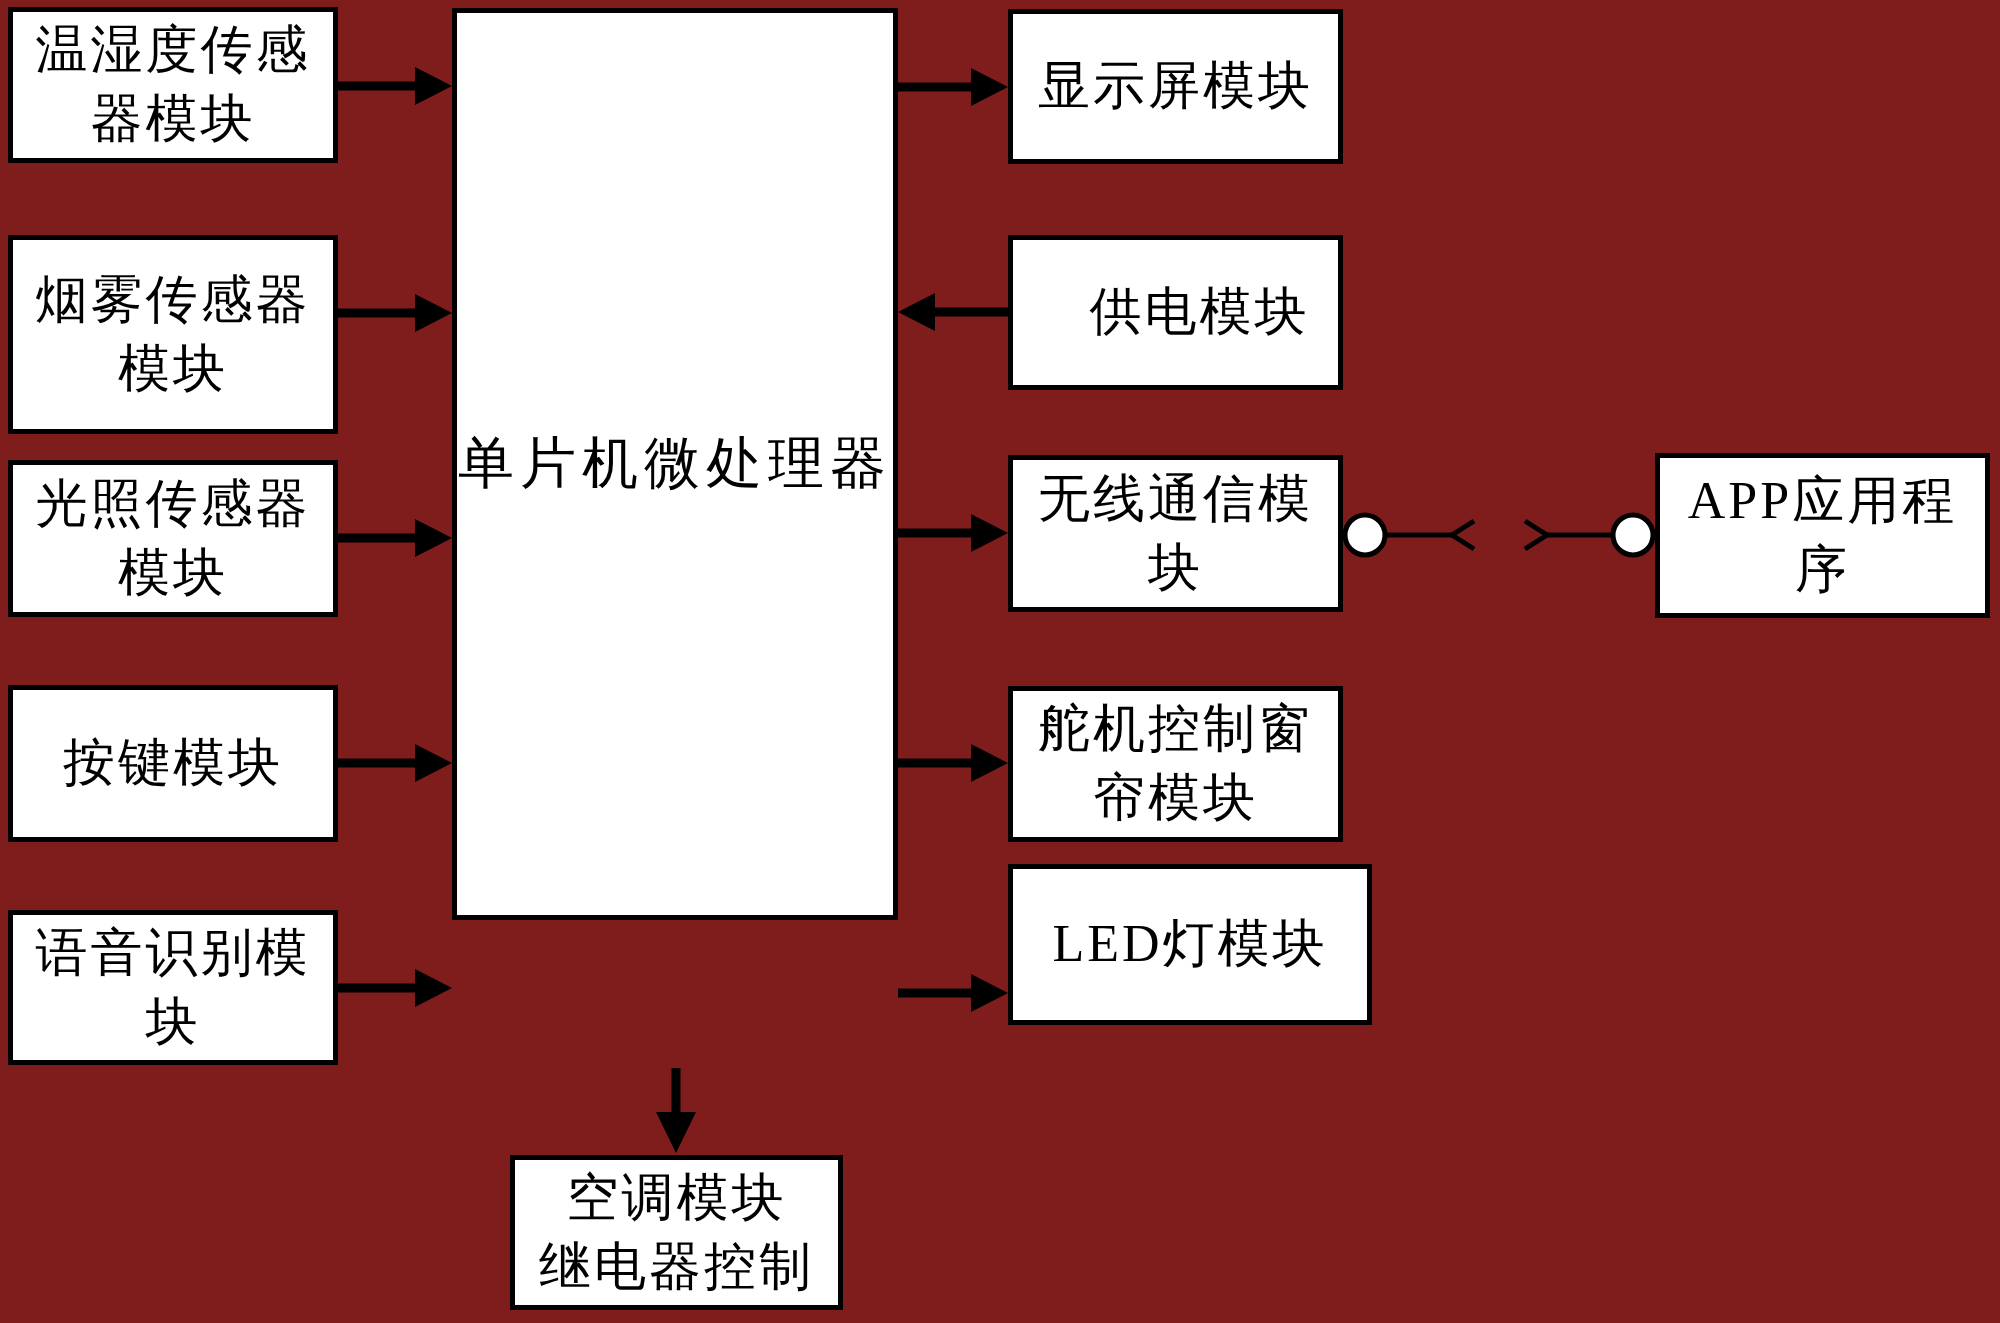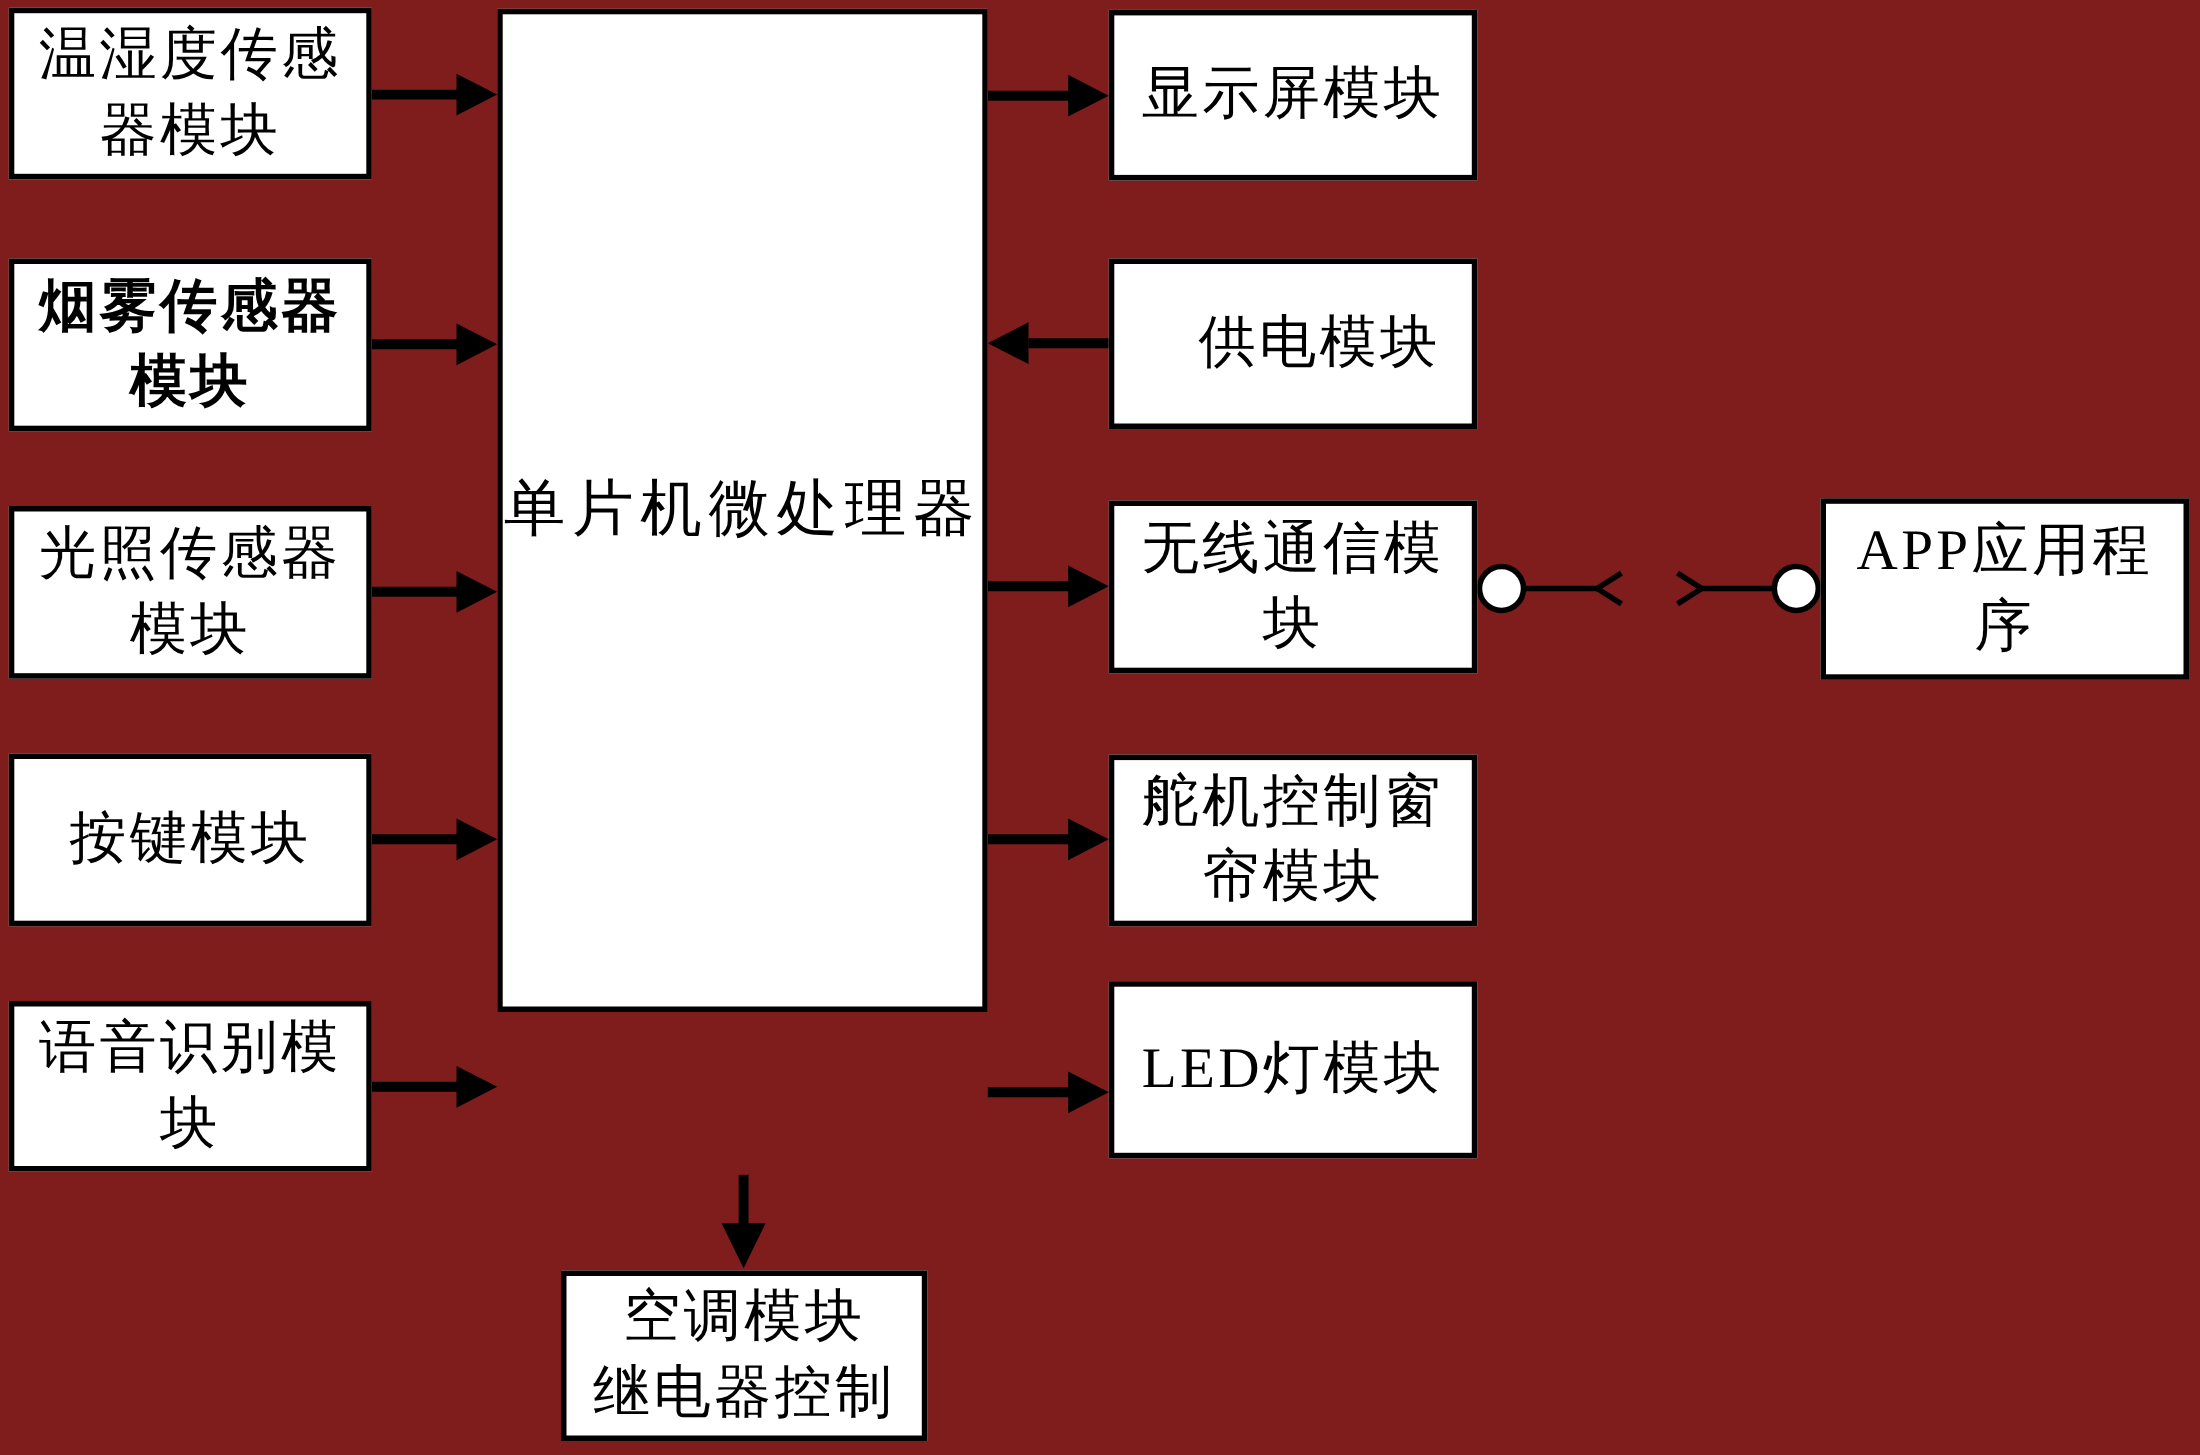--- a/index.html
+++ b/index.html
@@ -107,21 +107,21 @@
       <line x1="1547" y1="535" x2="1614" y2="535" stroke="#000" stroke-width="5"></line>
       <circle cx="1633" cy="535" r="20" fill="#ffffff" stroke="#000" stroke-width="5"></circle>
     </g>
   </svg>
 
   <div class="box" style="left:8px; top:7px; width:330px; height:156px;">
     <span class="line">温湿度传感</span>
     <span class="line">器模块</span>
   </div>
 
-  <div class="box" style="left:8px; top:235px; width:330px; height:157px;font-weight:bold;">
+  <div class="box" style="left:8px; top:235px; width:330px; height:199px;">
     <span class="line">烟雾传感器</span>
     <span class="line">模块</span>
   </div>
 
   <div class="box" style="left:8px; top:460px; width:330px; height:157px;">
     <span class="line">光照传感器</span>
     <span class="line">模块</span>
   </div>
 
   <div class="box" style="left:8px; top:685px; width:330px; height:157px;">
@@ -148,21 +148,21 @@
   <div class="box" style="left:1008px; top:455px; width:335px; height:157px;">
     <span class="line">无线通信模</span>
     <span class="line">块</span>
   </div>
 
   <div class="box" style="left:1008px; top:686px; width:335px; height:156px;">
     <span class="line">舵机控制窗</span>
     <span class="line">帘模块</span>
   </div>
 
-  <div class="box" style="left:1008px; top:892px; width:335px; height:161px;">
+  <div class="box" style="left:1008px; top:864px; width:364px; height:161px;">
     <span class="line">LED灯模块</span>
   </div>
 
   <div class="box" style="left:1655px; top:453px; width:335px; height:165px;">
     <span class="line">APP应用程</span>
     <span class="line">序</span>
   </div>
 
   <div class="box" style="left:510px; top:1155px; width:333px; height:155px;">
     <span class="line">空调模块</span>

